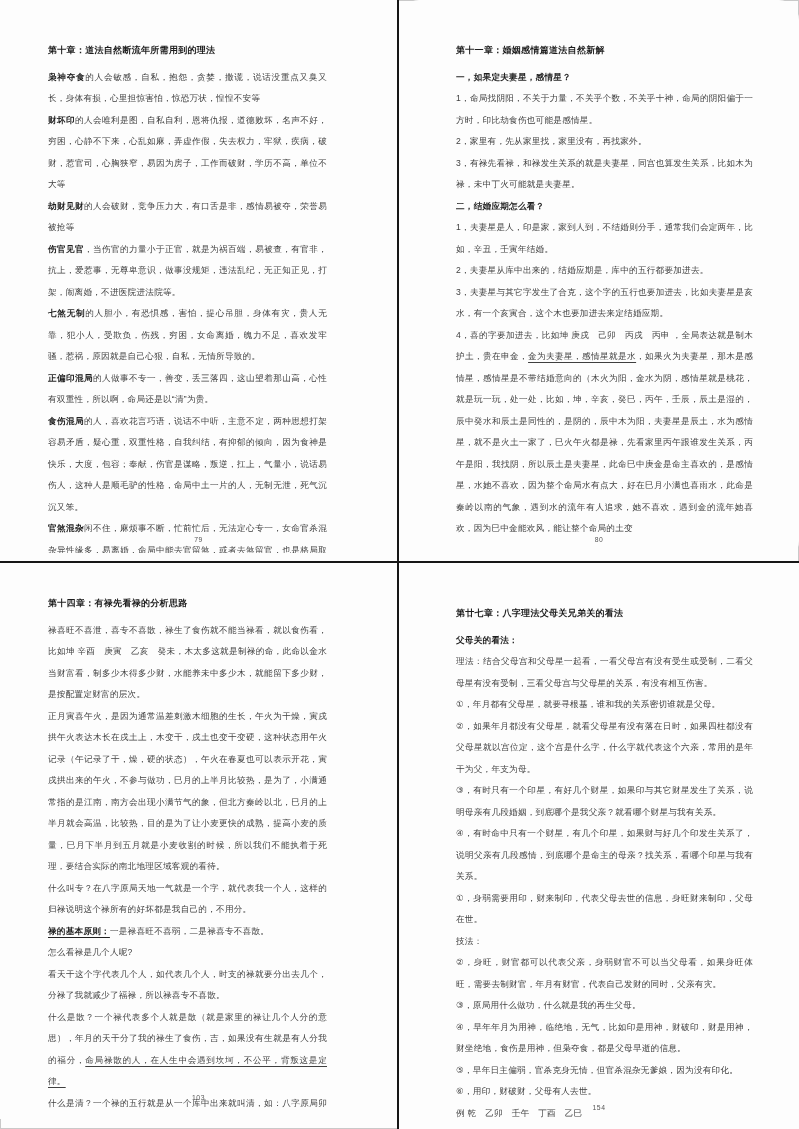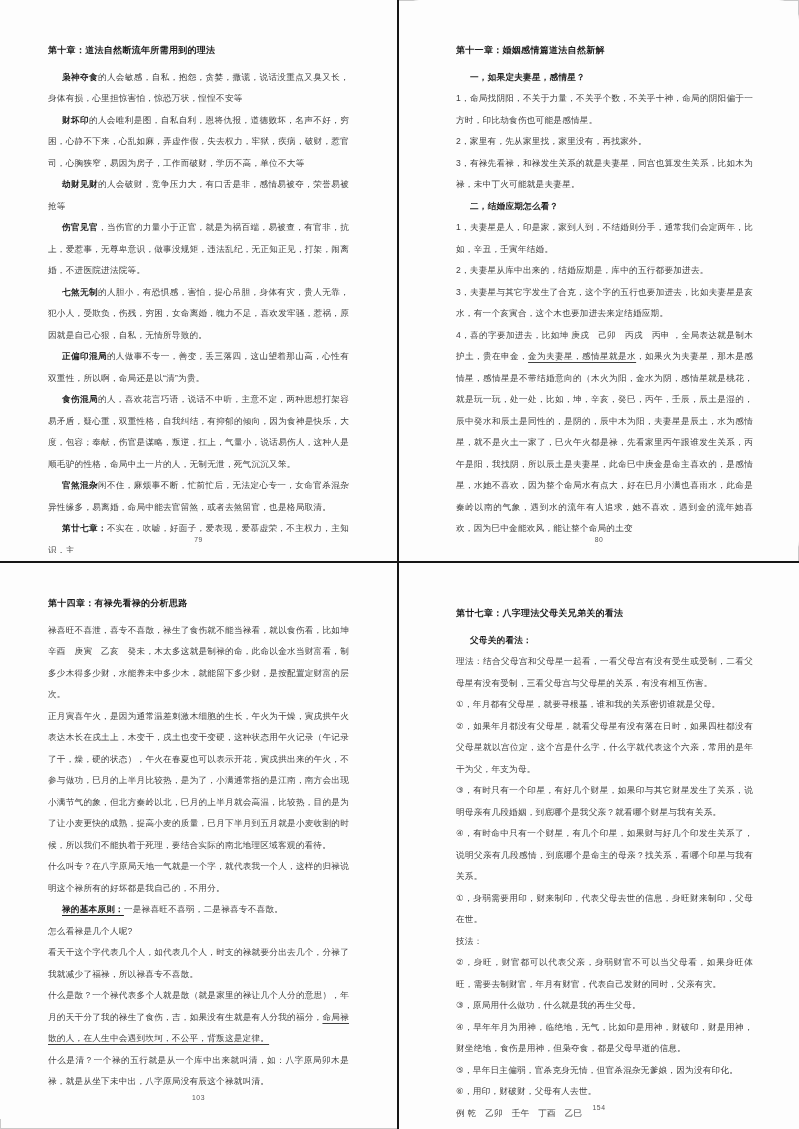--- a/index.html
+++ b/index.html
@@ -21,39 +21,39 @@
   .hline {
     position: absolute; top: 561px; left: 0;
     width: 100%; height: 2px;
     background: #161616;
   }
   .page { position: absolute; overflow: hidden; background: #fdfdfd; }
   .page.p1 { left: 0;     top: 0;     width: 397px; height: 561px; }
   .page.p2 { left: 399px; top: 0;     width: 400px; height: 561px; border-radius: 20px; }
   .page.p3 { left: 0;     top: 553px; width: 397px; height: 566px; }
   .page.p4 { left: 399px; top: 563px; width: 400px; height: 566px; }
-  .page-inner { padding: 40px 48px 0 48px; }
+  .page-inner { padding: 40px 70px 0 48px; }
   .page.p2 .page-inner, .page.p4 .page-inner { padding: 40px 46px 0 57px; }
   .ptitle {
     margin: 0 0 5px 0;
     font-size: 9px;
     font-weight: bold;
     color: #1d1d1d;
     line-height: 21.5px;
     letter-spacing: 0.3px;
   }
   .para {
     margin: 0;
     font-size: 8.6px;
     line-height: 21.5px;
     color: #3f3f3f;
     text-align: justify;
     letter-spacing: 0.25px;
   }
-  .para .b { font-weight: bold; color: #1f1f1f; margin-left: 14px; }
+  .para .b { font-weight: bold; color: #1f1f1f; }
   .para .u { text-decoration: underline; text-underline-offset: 2.5px; }
   .pagenum {
     position: absolute;
     bottom: 18px; left: 0; right: 0;
     text-align: center;
     font-size: 6.8px;
     color: #555555;
     letter-spacing: 0.5px;
   }
 </style>

